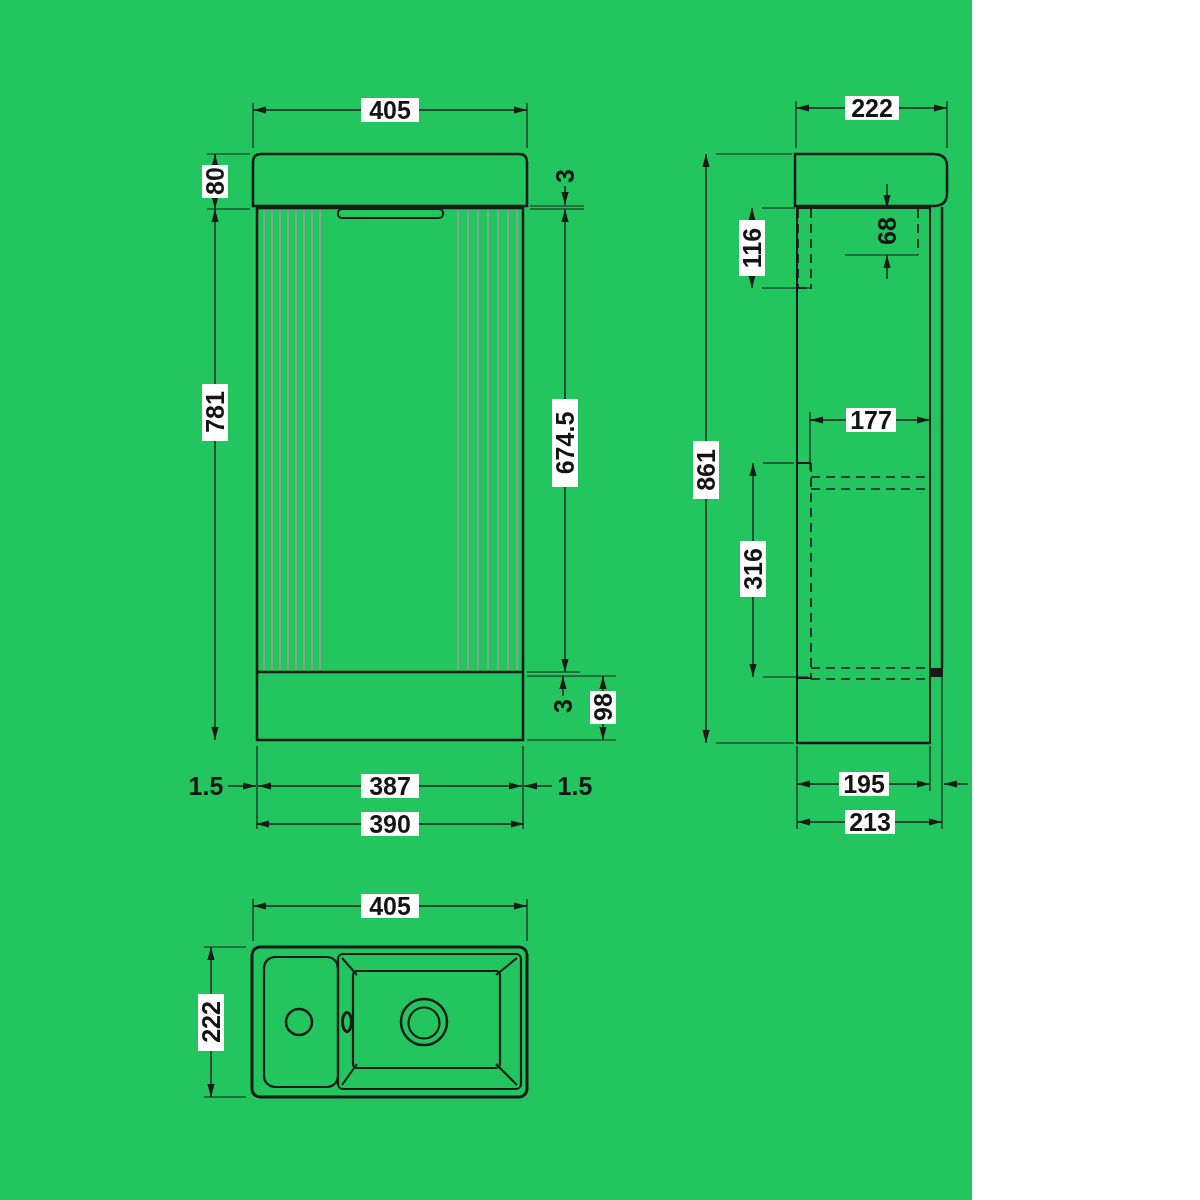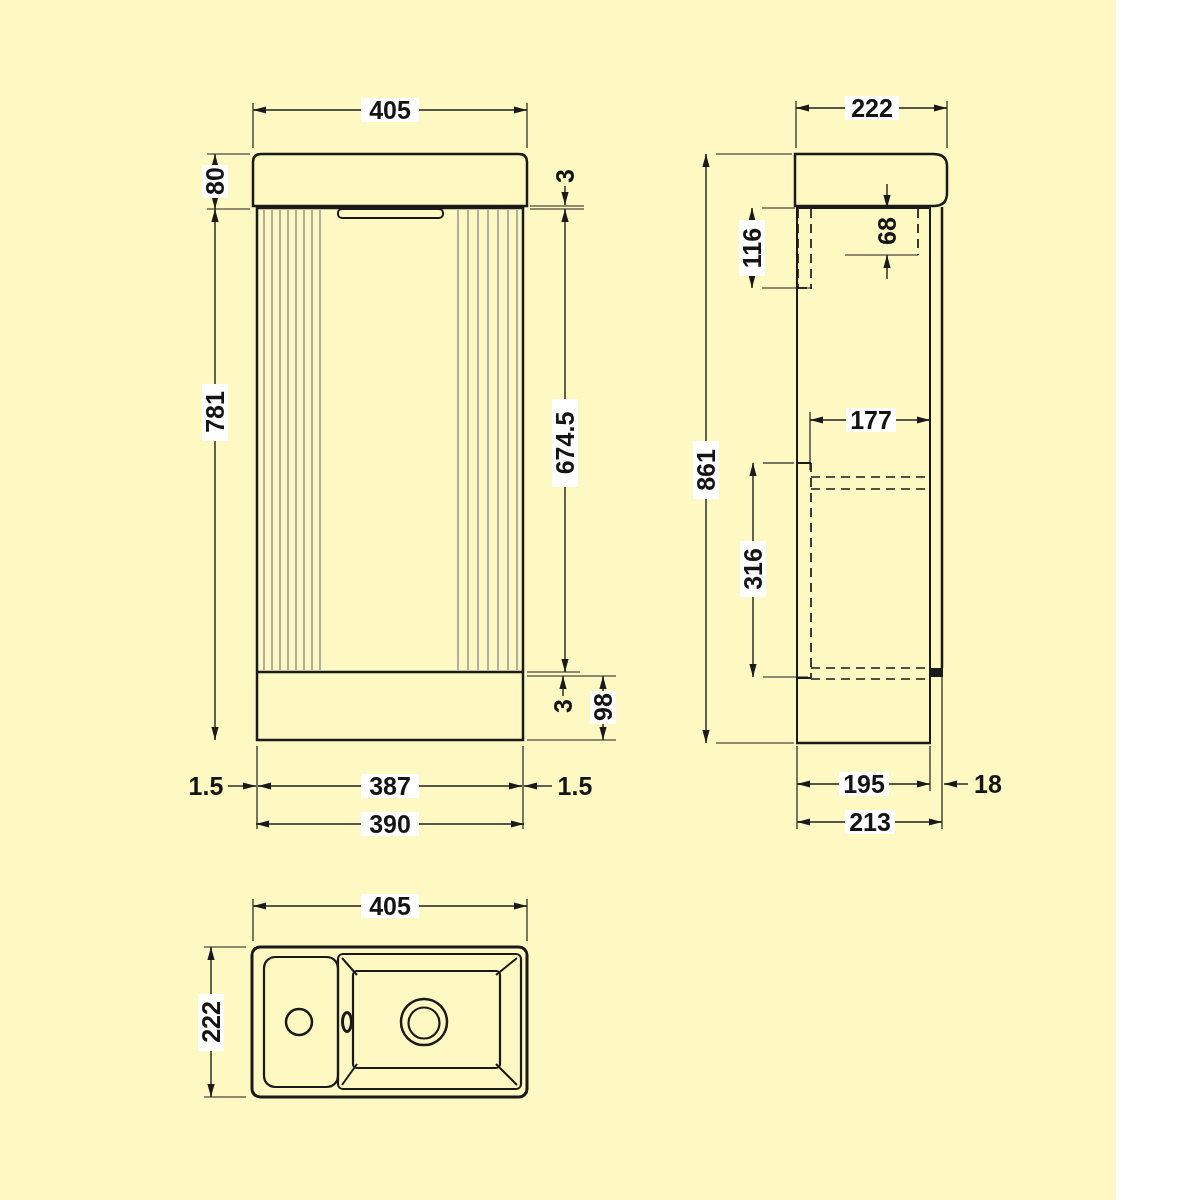--- a/index.html
+++ b/index.html
@@ -1,16 +1,16 @@
 <!DOCTYPE html>
 <html><head>
 <meta charset="utf-8">
 <style>
   html,body{margin:0;padding:0;background:#ffffff;}
-  .canvas{position:relative;width:1116px;height:1200px;background:#fef9c3;overflow:hidden;}
+  .canvas{position:relative;width:972px;height:1200px;background:#22c55e;overflow:hidden;}
   svg{display:block;}
   .dim{font-family:"Liberation Sans","DejaVu Sans",sans-serif;font-weight:bold;font-size:25px;fill:#141414;}
   .ol{stroke:#1a1a1a;fill:none;}
   .dimln{stroke:#1f1f1f;stroke-width:1.4;fill:none;}
   .ext{stroke:#1f1f1f;stroke-width:1.2;fill:none;}
   .dash{stroke:#1a1a1a;stroke-width:1.7;stroke-dasharray:9 6;fill:none;}
   .flute{stroke:#9b9b9b;stroke-width:1.6;}
   .lbg{fill:#ffffff;}
 </style>
 </head>

